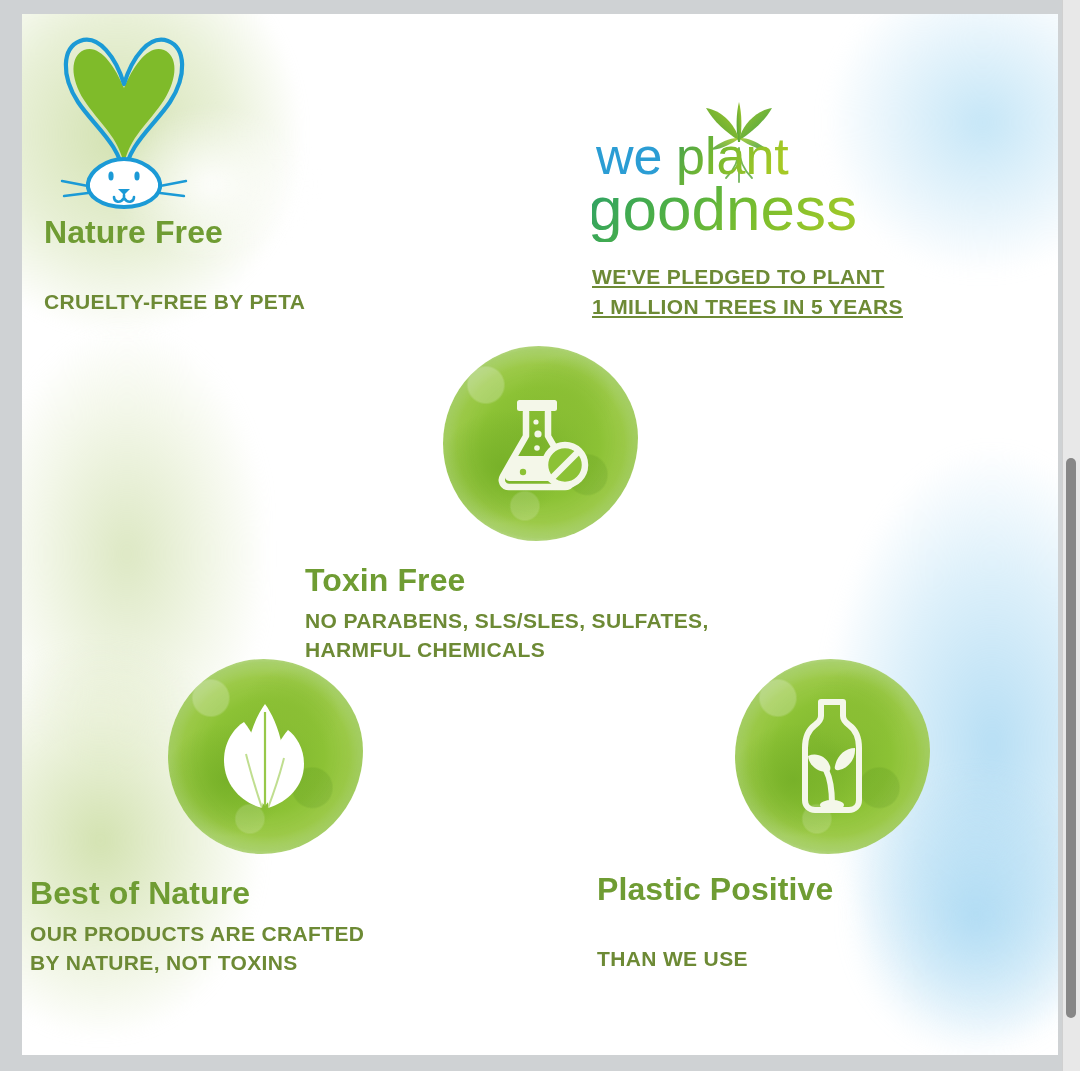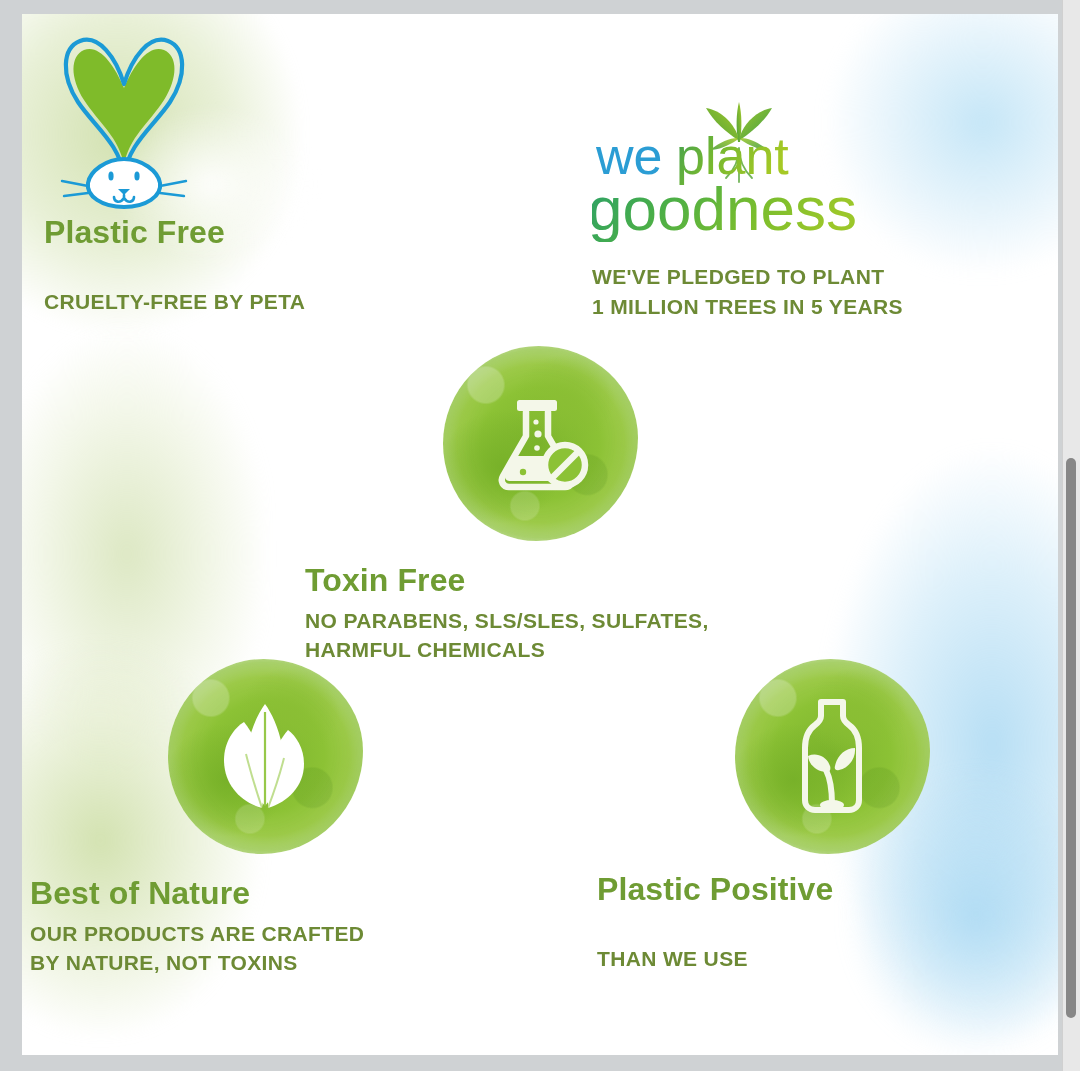--- a/index.html
+++ b/index.html
@@ -184,21 +184,21 @@
 
         <ellipse cx="67" cy="150" rx="2.6" ry="4.6" fill="#1b9ad6"></ellipse>
         <ellipse cx="93" cy="150" rx="2.6" ry="4.6" fill="#1b9ad6"></ellipse>
 
         <path d="M74 163 L86 163 L80 169 Z" fill="#1b9ad6"></path>
         <path d="M80 169 L80 172 M80 172 C 76 178, 70 176, 70 171 M80 172 C 84 178, 90 176, 90 171" fill="none" stroke="#1b9ad6" stroke-width="2.6" stroke-linecap="round"></path>
 
         <path d="M44 160 L18 155 M44 167 L20 170 M116 160 L142 155 M116 167 L140 170" fill="none" stroke="#1b9ad6" stroke-width="2.4" stroke-linecap="round"></path>
       </svg>
 
-      <p class="badge-title">Plastic Free</p>
+      <p class="badge-title">Nature Free</p>
       <p class="badge-sub">
         <br>
         <span>CRUELTY-FREE BY PETA</span>
       </p>
     </div>
 
     <div class="badge" style="left:570px; top:78px; width:440px;">
 
       <svg id="wpg-logo" viewBox="0 0 290 150">
         <defs>
@@ -231,21 +231,21 @@
           <path d="M3 42 C 12 48, 22 52, 30 52 C 20 44, 10 40, 3 40 Z" fill="url(#gLeafB)" opacity=".9"></path>
 
           <path d="M1 50 C 1 62, -4 72, -12 80 M1 50 C 1 62, 6 72, 14 80 M1 52 L1 84" fill="none" stroke="#5aa83c" stroke-width="1.8" stroke-linecap="round" opacity=".85"></path>
         </g>
 
         <text x="4" y="82" font-family="'Liberation Sans', sans-serif" font-size="52" fill="#2b9dd4">we</text>
         <text x="84" y="82" font-family="'Liberation Sans', sans-serif" font-size="52" fill="url(#gPlant)">plant</text>
         <text x="-4" y="138" font-family="'Liberation Sans', sans-serif" font-size="62" fill="url(#gGood)">goodness</text>
       </svg>
 
-      <p class="badge-sub" style="margin-top:16px;">
+      <p class="badge-sub" style="margin-top:16px;text-decoration:underline;">
         <span>WE'VE PLEDGED TO PLANT</span><br>
         <span>1 MILLION TREES IN 5 YEARS</span>
       </p>
     </div>
 
     <div class="badge" style="left:283px; top:332px; width:470px;">
 
       <div class="circle-wrap">
         <div class="blob"></div>
         <div class="blob-icon">

